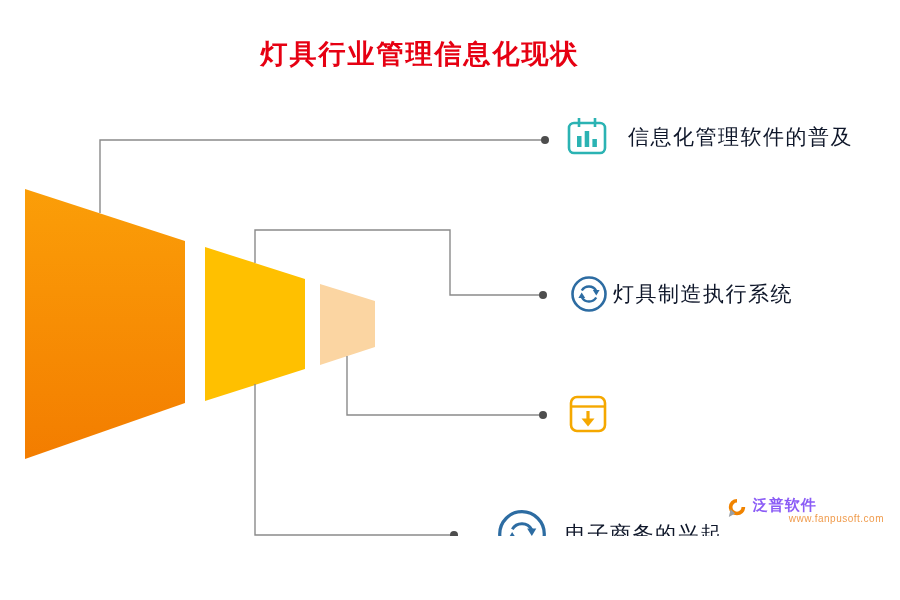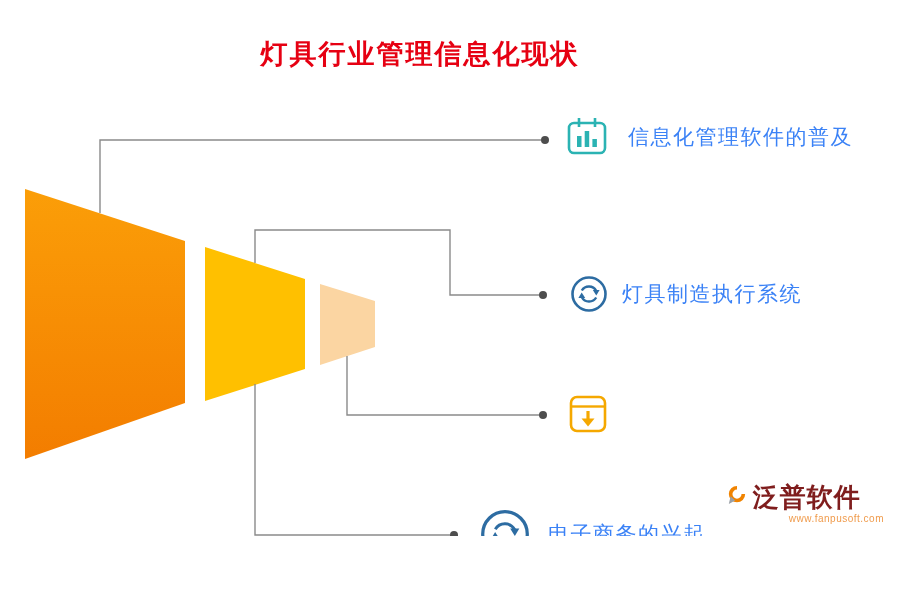--- a/index.html
+++ b/index.html
@@ -26,41 +26,41 @@
     position: absolute;
     top: 0; left: 0;
   }
   .item {
     position: absolute;
     display: flex;
     align-items: center;
   }
   .item .icon { display: inline-flex; flex: 0 0 auto; }
   .item .label {
-    color: #3b82f6;
+    color: #0f172a;
     font-size: 21px;
     letter-spacing: 1.5px;
     white-space: nowrap;
   }
   #item-1 { top: 114px; left: 564px; gap: 18px; }
-  #item-2 { top: 274px; left: 569px; gap: 13px; }
+  #item-2 { top: 274px; left: 569px; gap: 4px; }
   #item-3 { top: 392px; left: 566px; gap: 18px; }
-  #item-4 { top: 507px; left: 478px; gap: 16px; }
+  #item-4 { top: 507px; left: 495px; gap: 16px; }
   .logo {
     position: absolute;
     right: 16px;
     bottom: 12px;
     display: flex;
     align-items: flex-start;
     gap: 6px;
   }
   .logo-name {
-    font-size: 26px;
+    font-size: 15px;
     font-weight: bold;
-    color: #7f1d1d;
+    color: #8b5cf6;
     letter-spacing: 1px;
     line-height: 1.1;
   }
   .logo-url {
     font-size: 10px;
     color: #f09b4c;
     font-family: "Liberation Sans", sans-serif;
     letter-spacing: 0.5px;
     margin-left: 36px;
   }

